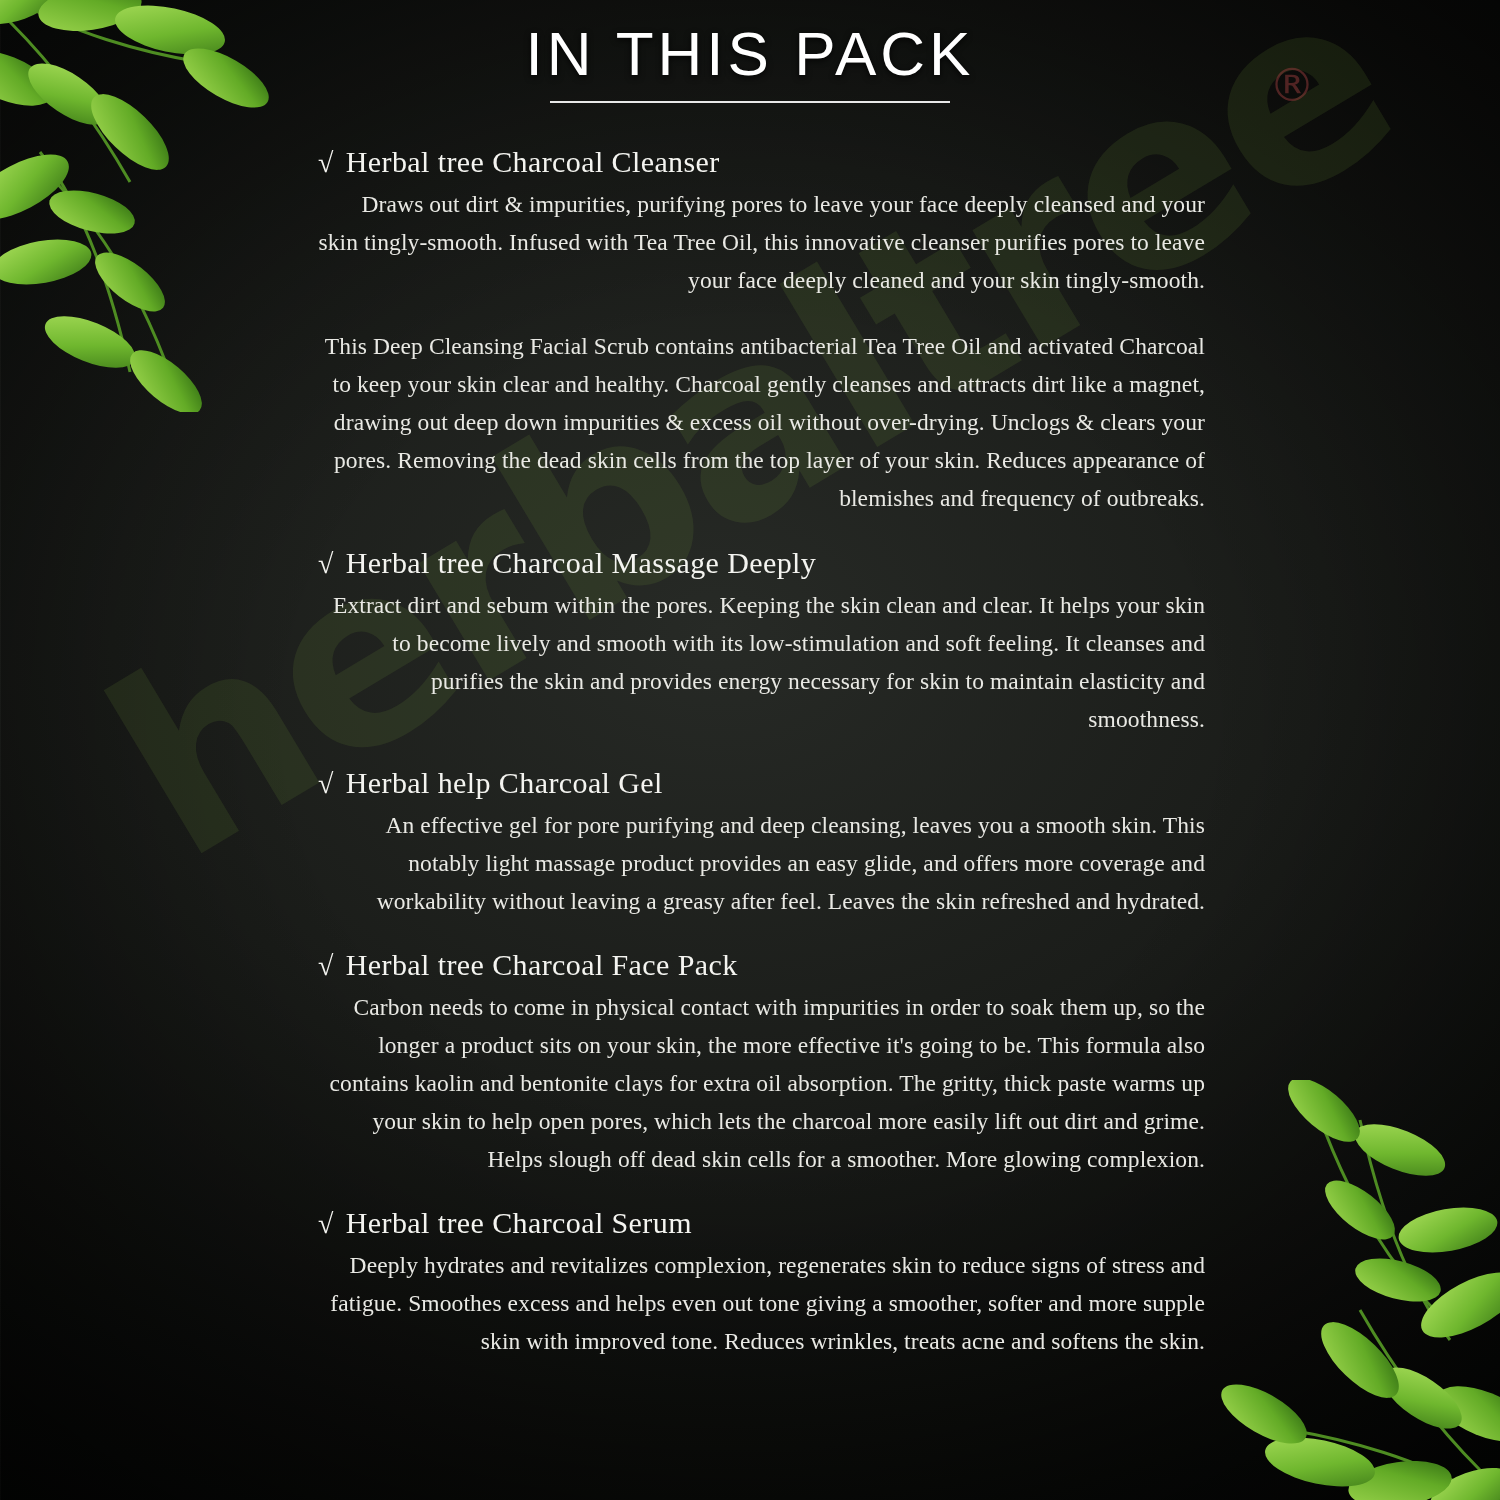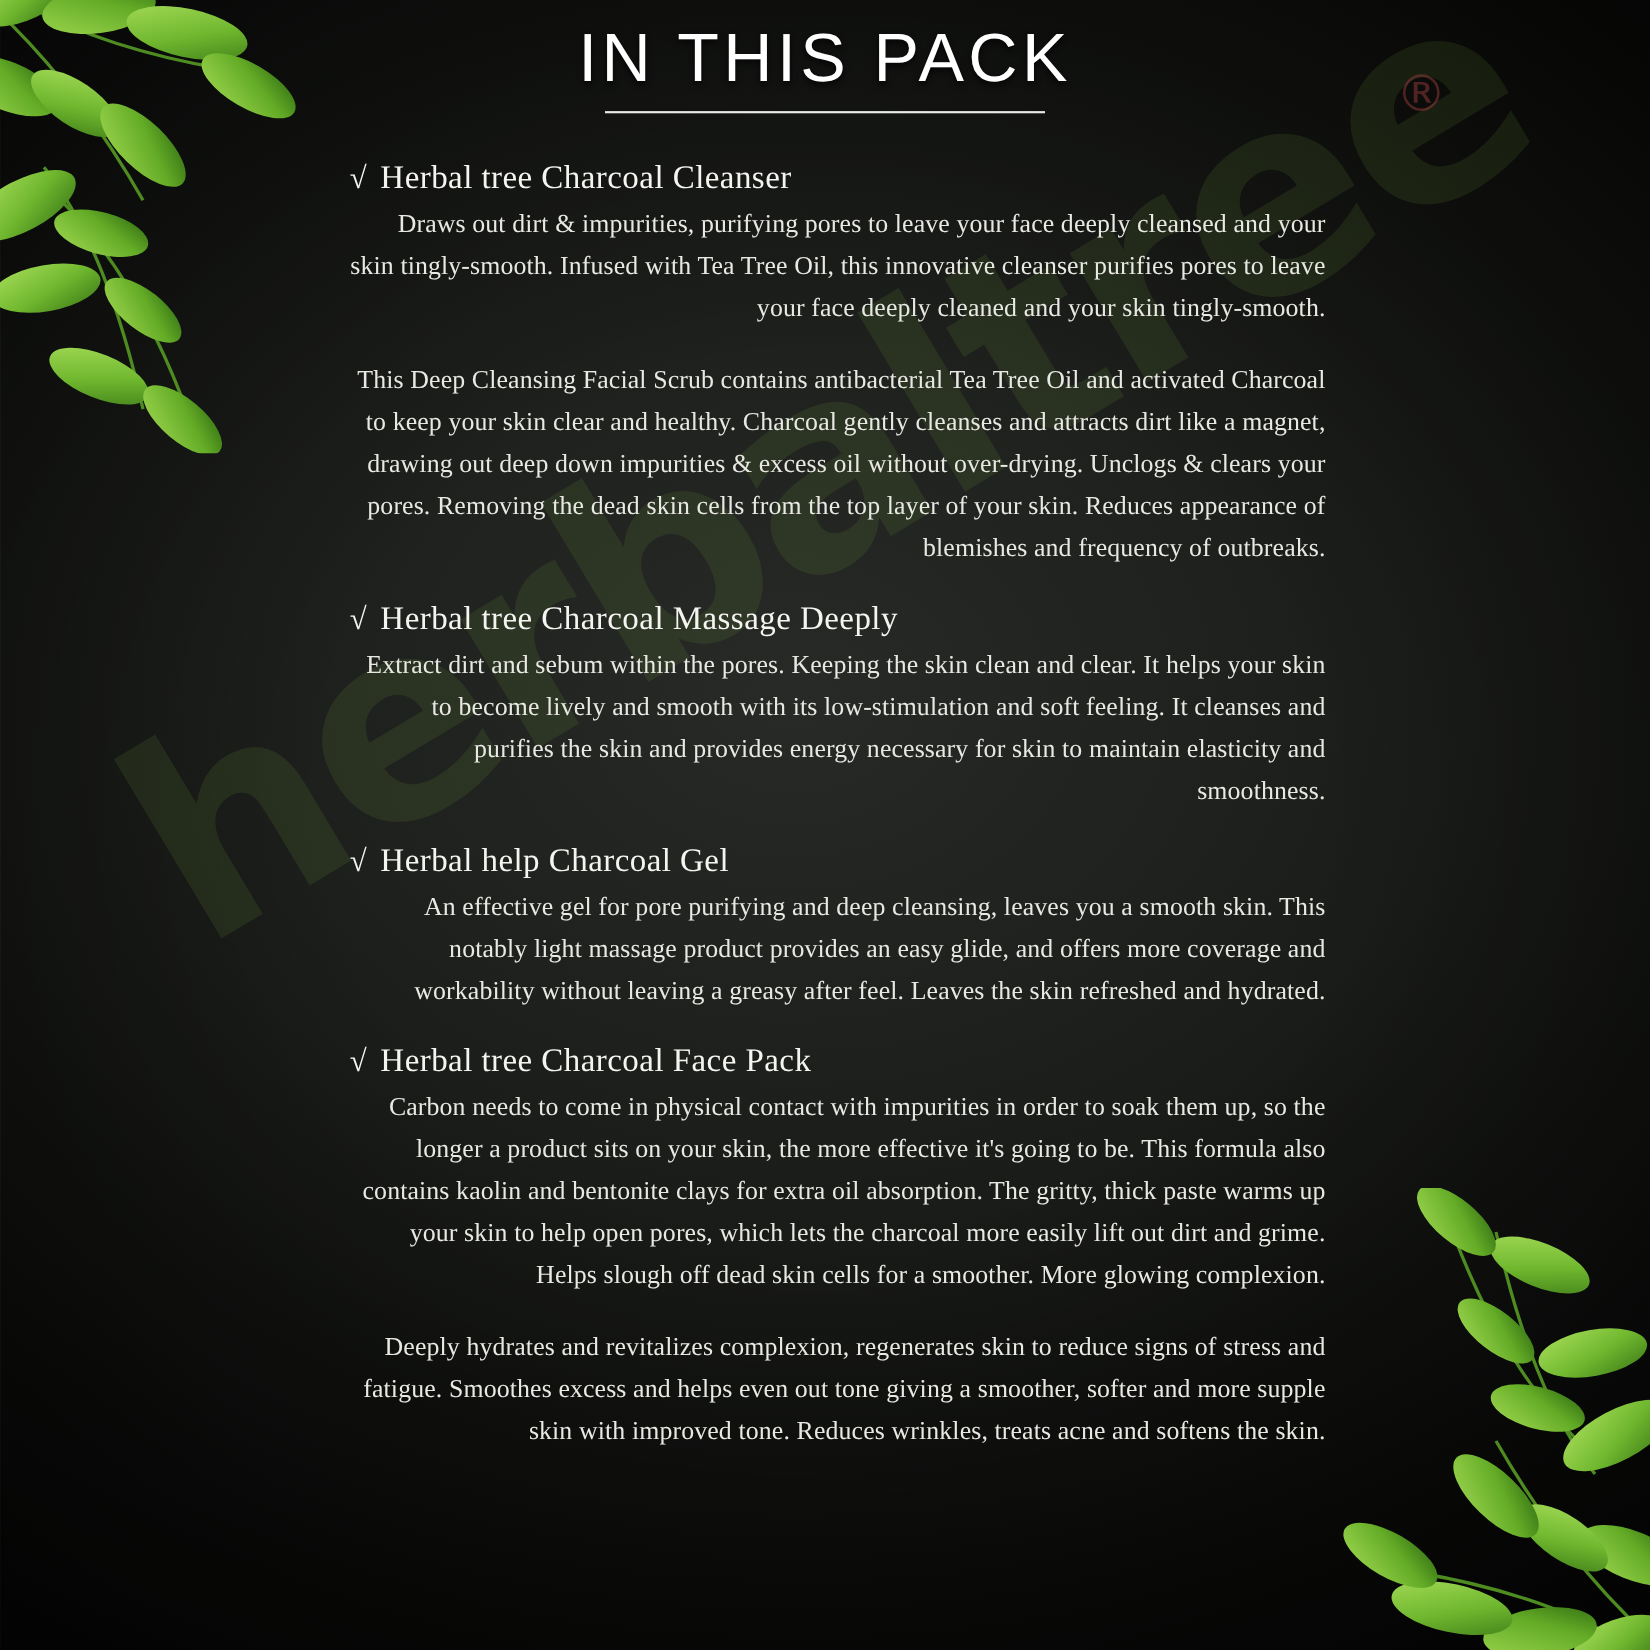--- a/index.html
+++ b/index.html
@@ -224,17 +224,20 @@
     </div>
 
     <div class="item">
       <div class="item-heading">
         <span class="check">√</span><span>Herbal tree Charcoal Face Pack</span>
       </div>
       <div class="item-body">Carbon needs to come in physical contact with impurities in order to soak them up, so the longer a product sits on your skin, the more effective it's going to be. This formula also contains kaolin and bentonite clays for extra oil absorption. The gritty, thick paste warms up your skin to help open pores, which lets the charcoal more easily lift out dirt and grime. Helps slough off dead skin cells for a smoother. More glowing complexion.</div>
     </div>
 
     <div class="item">
+      <div class="item-heading">
+        <span class="check">√</span><span>Herbal tree Charcoal Serum</span>
+      </div>
       <div class="item-body">Deeply hydrates and revitalizes complexion, regenerates skin to reduce signs of stress and fatigue. Smoothes excess and helps even out tone giving a smoother, softer and more supple skin with improved tone. Reduces wrinkles, treats acne and softens the skin.</div>
     </div>
 
   </div>
 </div>
 
 </body></html>

